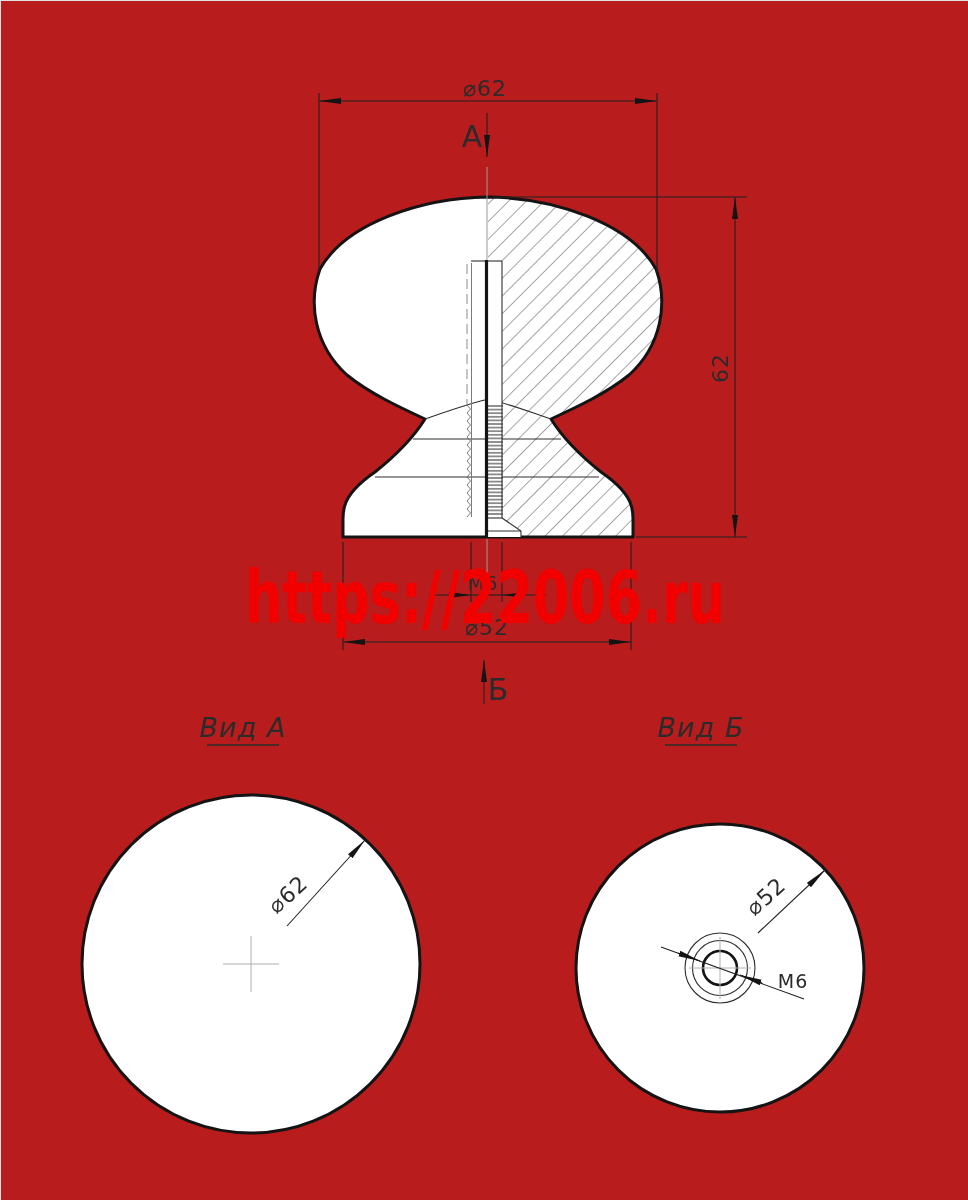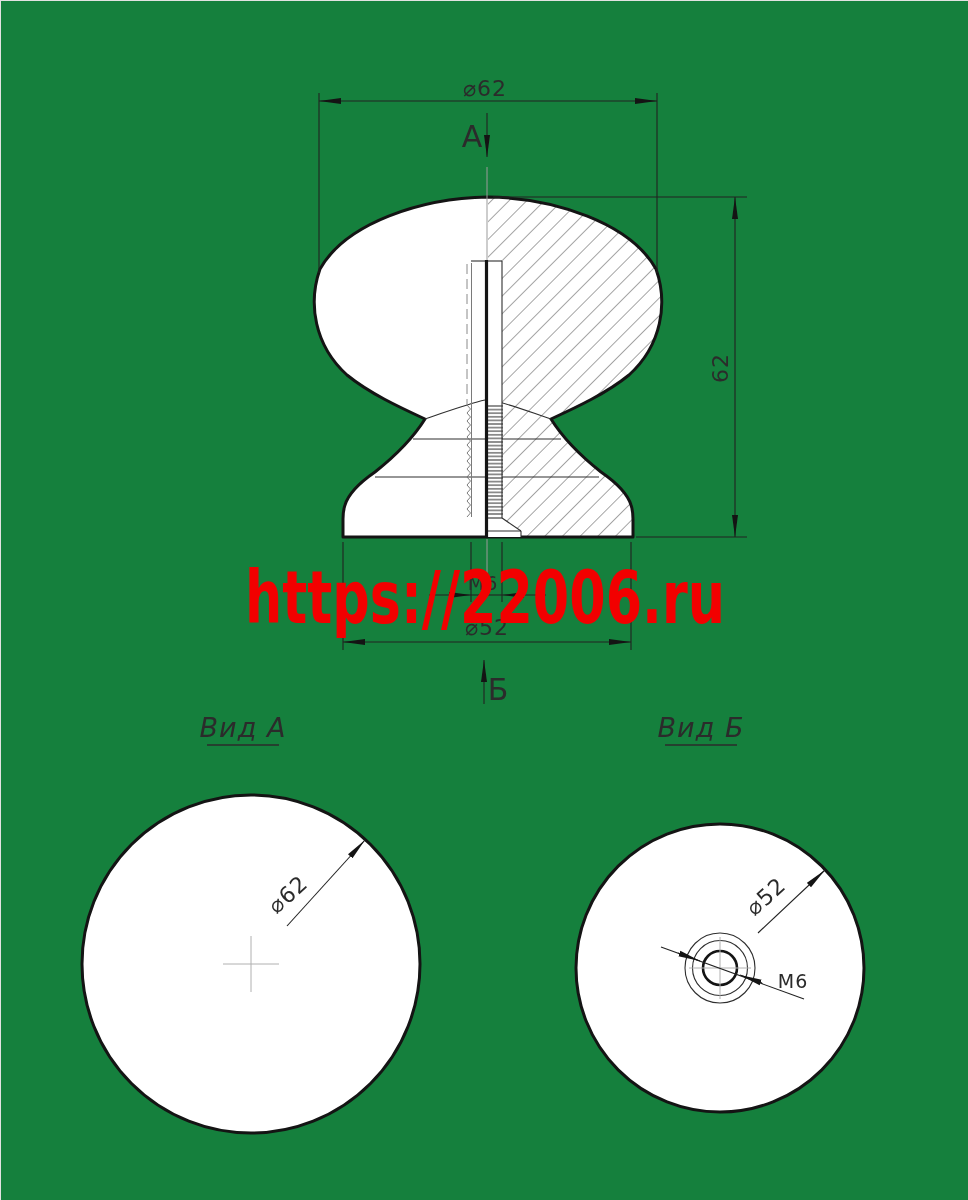--- a/index.html
+++ b/index.html
@@ -1,19 +1,19 @@
 <!DOCTYPE html>
 <html><head>
 <meta charset="utf-8">
 <style>
   html,body{margin:0;padding:0;background:#ffffff;}
   .sheet{
     position:relative;
     width:968px;height:1200px;
-    background:#15803d;
+    background:#b91c1c;
     font-family:"DejaVu Sans", sans-serif;
     overflow:hidden;
     border-top:1px solid #e2e2e2;
     border-left:1px solid #e2e2e2;
   }
   svg text{
     font-family:"DejaVu Sans", sans-serif;
     fill:#2b2b2b;
   }
   .dimtxt{font-size:22px;letter-spacing:1px;}

